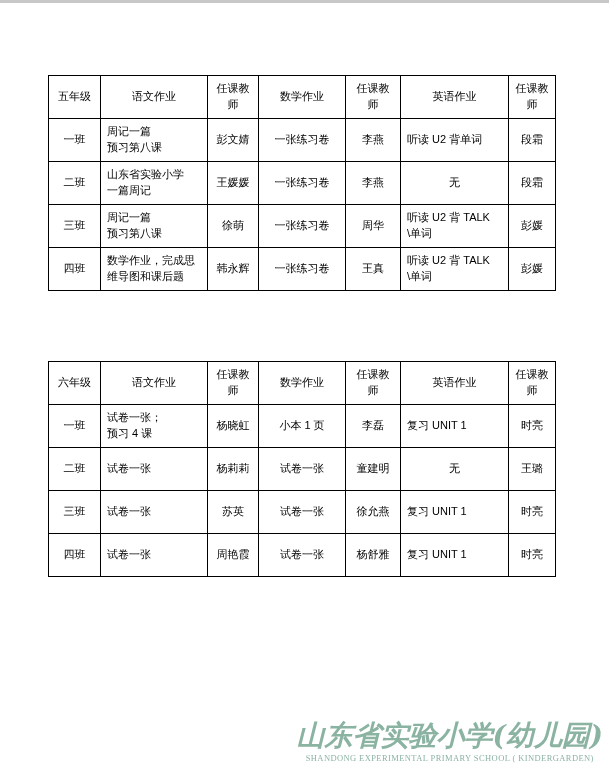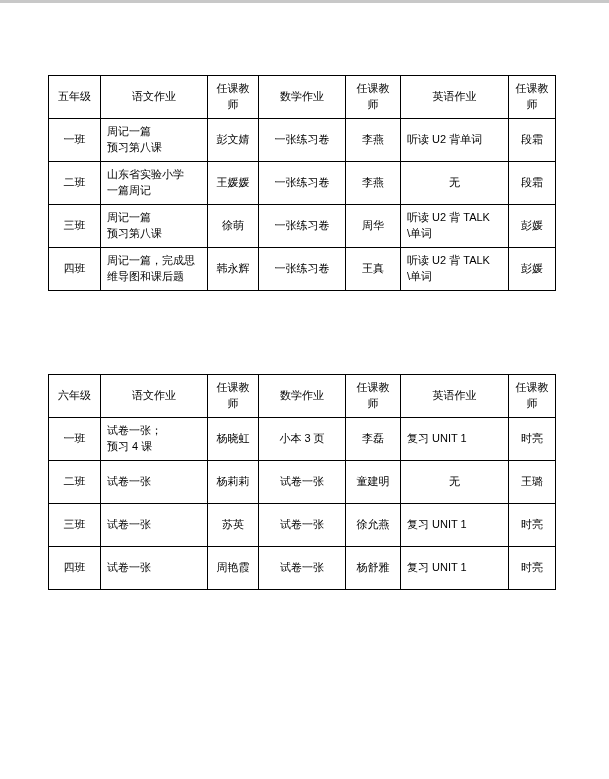--- a/index.html
+++ b/index.html
@@ -25,21 +25,21 @@
   }
   table.hw-table {
     position: absolute;
     left: 48px;
     border-collapse: collapse;
     table-layout: fixed;
     width: 507px;
     color: #000000;
   }
   table.hw-table.t1 { top: 75px; padding-left: 43px; }
-  table.hw-table.t2 { top: 374px; border-radius: 19px; }
+  table.hw-table.t2 { top: 361px; border-radius: 19px; }
   table.hw-table td, table.hw-table th {
     border: 1px solid #000000;
     font-size: 11px;
     font-weight: normal;
     line-height: 1.45;
     padding: 3px 6px;
     vertical-align: middle;
     height: 43px;
     box-sizing: border-box;
     overflow: hidden;
@@ -126,21 +126,21 @@
           <td class="al-left pre">周记一篇
 预习第八课</td>
           <td class="al-center">徐萌</td>
           <td class="al-center">一张练习卷</td>
           <td class="al-center">周华</td>
           <td class="al-left">听读 U2 背 TALK\单词</td>
           <td class="al-center">彭媛</td>
         </tr>
         <tr>
           <td class="al-center">四班</td>
-          <td class="al-left pre">周记一篇，完成思维导图和课后题</td>
+          <td class="al-left pre">数学作业，完成思维导图和课后题</td>
           <td class="al-center">韩永辉</td>
           <td class="al-center">一张练习卷</td>
           <td class="al-center">王真</td>
           <td class="al-left">听读 U2 背 TALK\单词</td>
           <td class="al-center">彭媛</td>
         </tr>
       </tbody>
   </table>
 
   <table class="hw-table t2">
@@ -161,21 +161,21 @@
           <th>数学作业</th>
           <th><span class="wrap3">任课教师</span></th>
           <th>英语作业</th>
           <th><span class="wrap3">任课教师</span></th>
         </tr>
         <tr>
           <td class="al-center">一班</td>
           <td class="al-left pre">试卷一张；
 预习 4 课</td>
           <td class="al-center">杨晓虹</td>
-          <td class="al-center">小本 3 页</td>
+          <td class="al-center">小本 1 页</td>
           <td class="al-center">李磊</td>
           <td class="al-left">复习 UNIT 1</td>
           <td class="al-center">时亮</td>
         </tr>
         <tr>
           <td class="al-center">二班</td>
           <td class="al-left pre">试卷一张</td>
           <td class="al-center">杨莉莉</td>
           <td class="al-center">试卷一张</td>
           <td class="al-center">童建明</td>
@@ -196,14 +196,18 @@
           <td class="al-left pre">试卷一张</td>
           <td class="al-center">周艳霞</td>
           <td class="al-center">试卷一张</td>
           <td class="al-center">杨舒雅</td>
           <td class="al-left">复习 UNIT 1</td>
           <td class="al-center">时亮</td>
         </tr>
       </tbody>
   </table>
 
+  <div class="footer" style="color: rgb(139, 179, 162);">
+    <div class="cn">山东省实验小学(幼儿园)</div>
+    <div class="en">SHANDONG EXPERIMENTAL PRIMARY SCHOOL ( KINDERGARDEN)</div>
+  </div>
 
 </div>
 
 </body></html>

